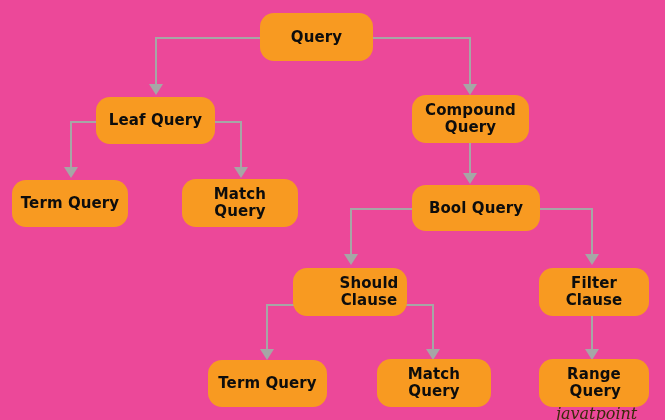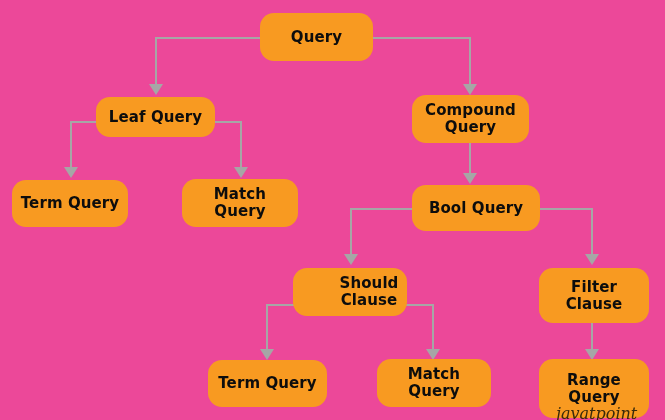--- a/index.html
+++ b/index.html
@@ -92,41 +92,41 @@
 
   <div class="edge-h" style="left:406px; top:304px; width:28px;"></div>
   <div class="edge-v" style="left:432px; top:304px; height:46px;"></div>
   <div class="arrow-head" style="left:426px; top:349px;"></div>
 
   <div class="edge-v" style="left:591px; top:315px; height:35px;"></div>
   <div class="arrow-head" style="left:585px; top:349px;"></div>
 
   <div class="node" style="left:260px; top:13px; width:113px; height:48px;">Query</div>
 
-  <div class="node" style="left:96px; top:97px; width:119px; height:40px;">Leaf Query</div>
+  <div class="node" style="left:96px; top:97px; width:119px; height:47px;">Leaf Query</div>
 
   <div class="node" style="left:412px; top:95px; width:117px; height:48px;">Compound
 Query</div>
 
   <div class="node" style="left:12px; top:180px; width:116px; height:47px;">Term Query</div>
 
   <div class="node" style="left:182px; top:179px; width:116px; height:48px;">Match
 Query</div>
 
   <div class="node" style="left:412px; top:185px; width:128px; height:46px;">Bool Query</div>
 
   <div class="node" style="left:293px; top:268px; width:114px; height:48px;padding-left:44px;">Should
 Clause</div>
 
-  <div class="node" style="left:539px; top:268px; width:110px; height:55px;">Filter
+  <div class="node" style="left:539px; top:268px; width:110px; height:48px;">Filter
 Clause</div>
 
   <div class="node" style="left:208px; top:360px; width:119px; height:47px;">Term Query</div>
 
   <div class="node" style="left:377px; top:359px; width:114px; height:48px;">Match
 Query</div>
 
-  <div class="node" style="left:539px; top:359px; width:110px; height:59px;">Range
+  <div class="node" style="left:539px; top:359px; width:110px; height:48px;text-align:right;">Range
 Query</div>
 
   <div class="watermark" style="left:556px; top:404px;">javatpoint</div>
 
 </div>
 
 </body></html>

